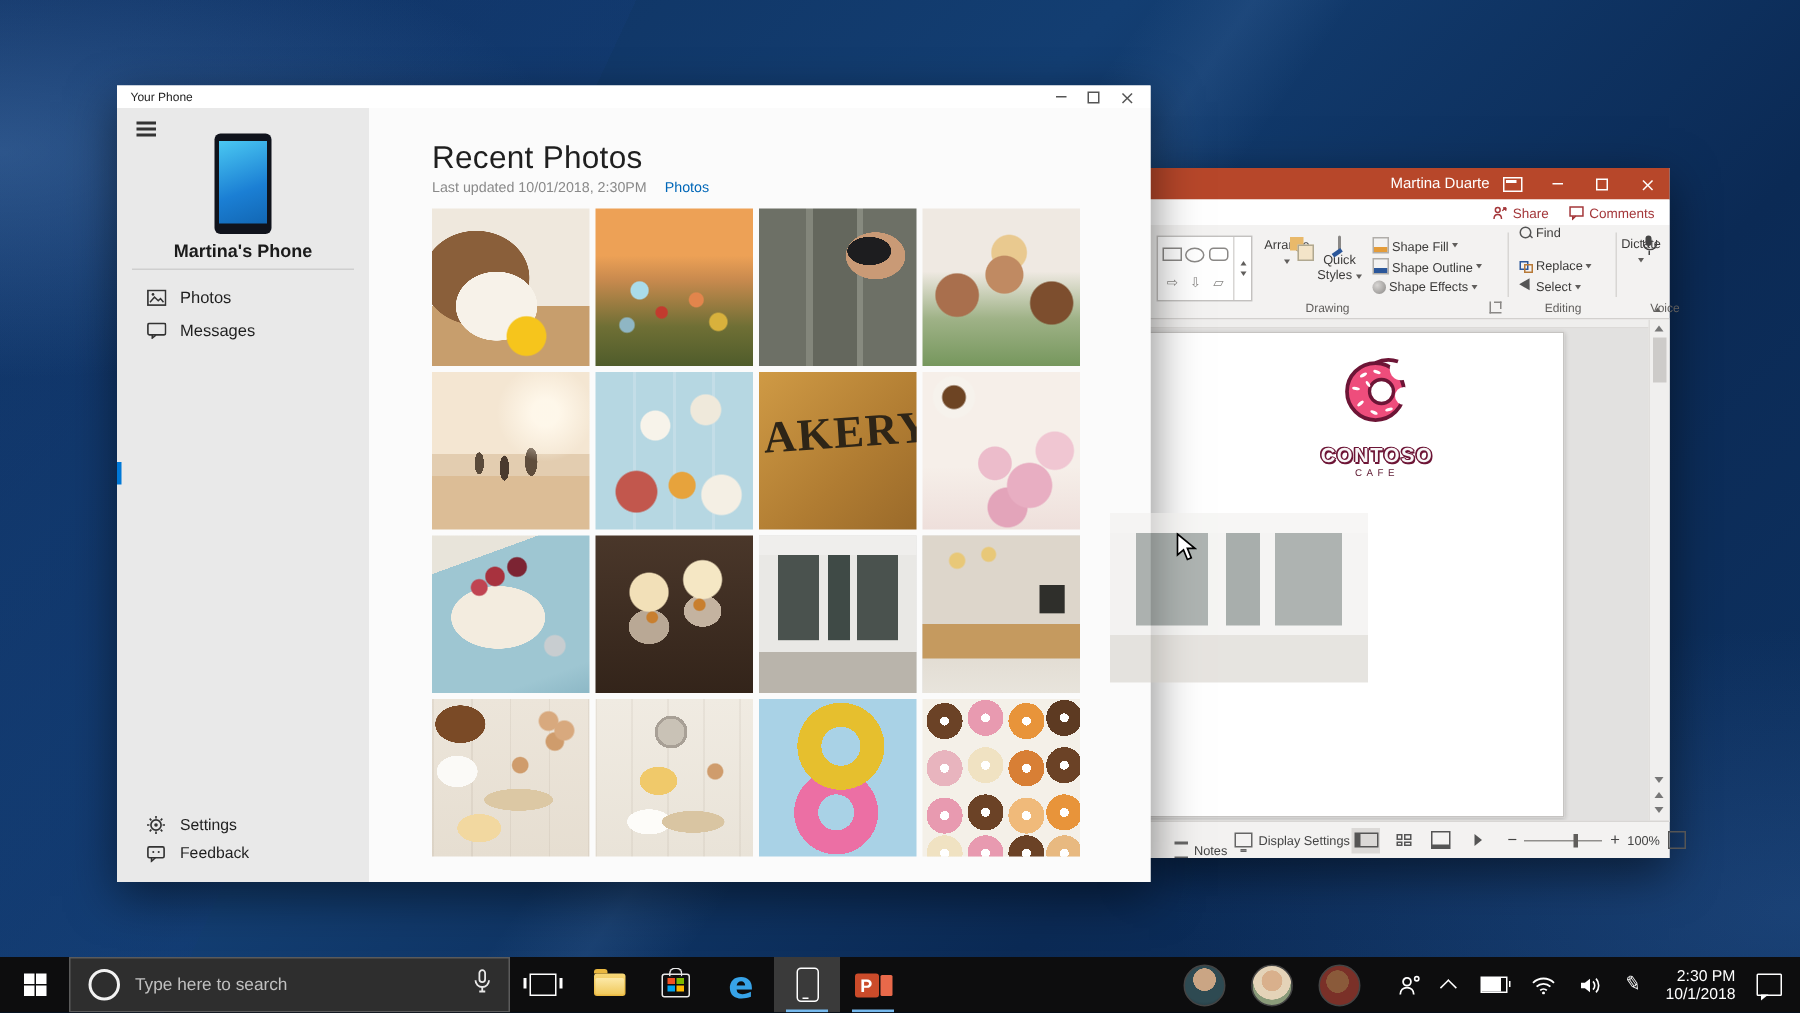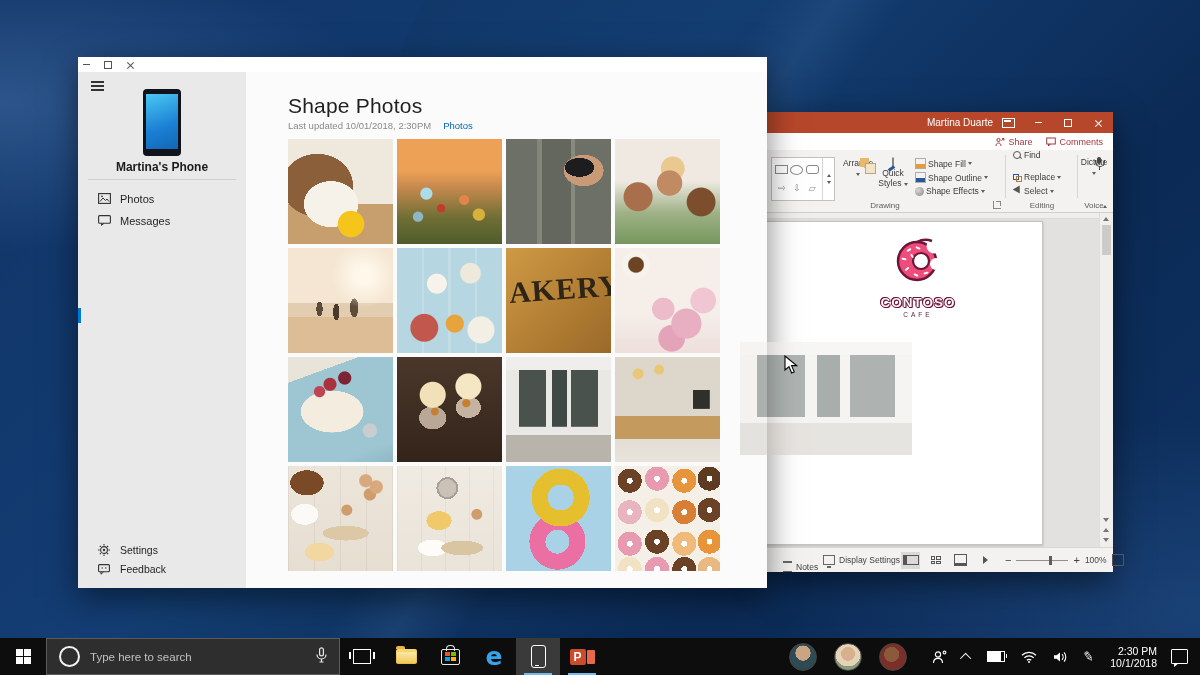--- a/index.html
+++ b/index.html
@@ -282,21 +282,21 @@
         <span>Select</span>
         <span class="dd"></span>
       </div>
       <div class="glabel" style="left:244px;width:66px;">Editing</div>
       <div class="vsep" style="left:312px;"></div>
       <div class="rbtn" style="left:314px;top:7px;width:30px;">
         <span class="mic-ic"><span class="cap"></span><span class="bow"></span><span class="stem"></span></span>
         <div>Dictate</div>
         <span class="dd"></span>
       </div>
-      <div class="glabel" style="left:312px;width:34px;">Voice</div>
+      <div class="glabel" style="left:328px;width:34px;">Voice</div>
       <span class="ddu" style="position:absolute;right:6px;bottom:4px;"></span>
     </div>
     <div class="doc">
       <div class="ruler"></div>
       <div class="slide">
         <div class="logo">
           <svg width="52" height="56" viewBox="0 0 52 56">
             <circle cx="25" cy="26" r="19" fill="#ee4d7c" stroke="#6d1536" stroke-width="2.5"></circle>
             <circle cx="42" cy="11" r="7.5" fill="#fff"></circle>
             <circle cx="44" cy="29" r="6" fill="#fff"></circle>
@@ -357,20 +357,21 @@
           </span>
         <span style="font-size:11px;">+</span>
         <span>100%</span>
         <span class="fit-ic"></span>
       </span>
     </div>
   </div>
 
   <div class="win yp">
     <div class="yp-tb">
+      <span class="t">Your Phone</span>
       <span class="wc">
         <span class="wcb">
             <span class="mini"></span>
           </span>
         <span class="wcb">
             <span class="maxi"></span>
           </span>
         <span class="wcb">
             <span class="clo"></span>
           </span>
@@ -426,21 +427,21 @@
                 <rect x="0.6" y="0.6" width="10.8" height="7.2" rx="1" fill="none" stroke="#333" stroke-width="1.1"></rect>
                 <path d="M3 7.8v2.4l2.6-2.4" fill="none" stroke="#333"></path>
                 <circle cx="4.2" cy="4" r="0.7" fill="#333"></circle>
                 <circle cx="7.8" cy="4" r="0.7" fill="#333"></circle>
               </svg>
             </span>
           <span>Feedback</span>
         </div>
       </div>
       <div class="yp-main">
-        <div class="rp-h">Shape Photos</div>
+        <div class="rp-h">Recent Photos</div>
         <div class="rp-meta">
           <span>Last updated 10/01/2018, 2:30PM</span><a href="#">Photos</a>
         </div>
         <div class="grid">
           <div class="tile p1"></div>
           <div class="tile p2"></div>
           <div class="tile p3"></div>
           <div class="tile p4"></div>
           <div class="tile p5"></div>
           <div class="tile p6"></div>

